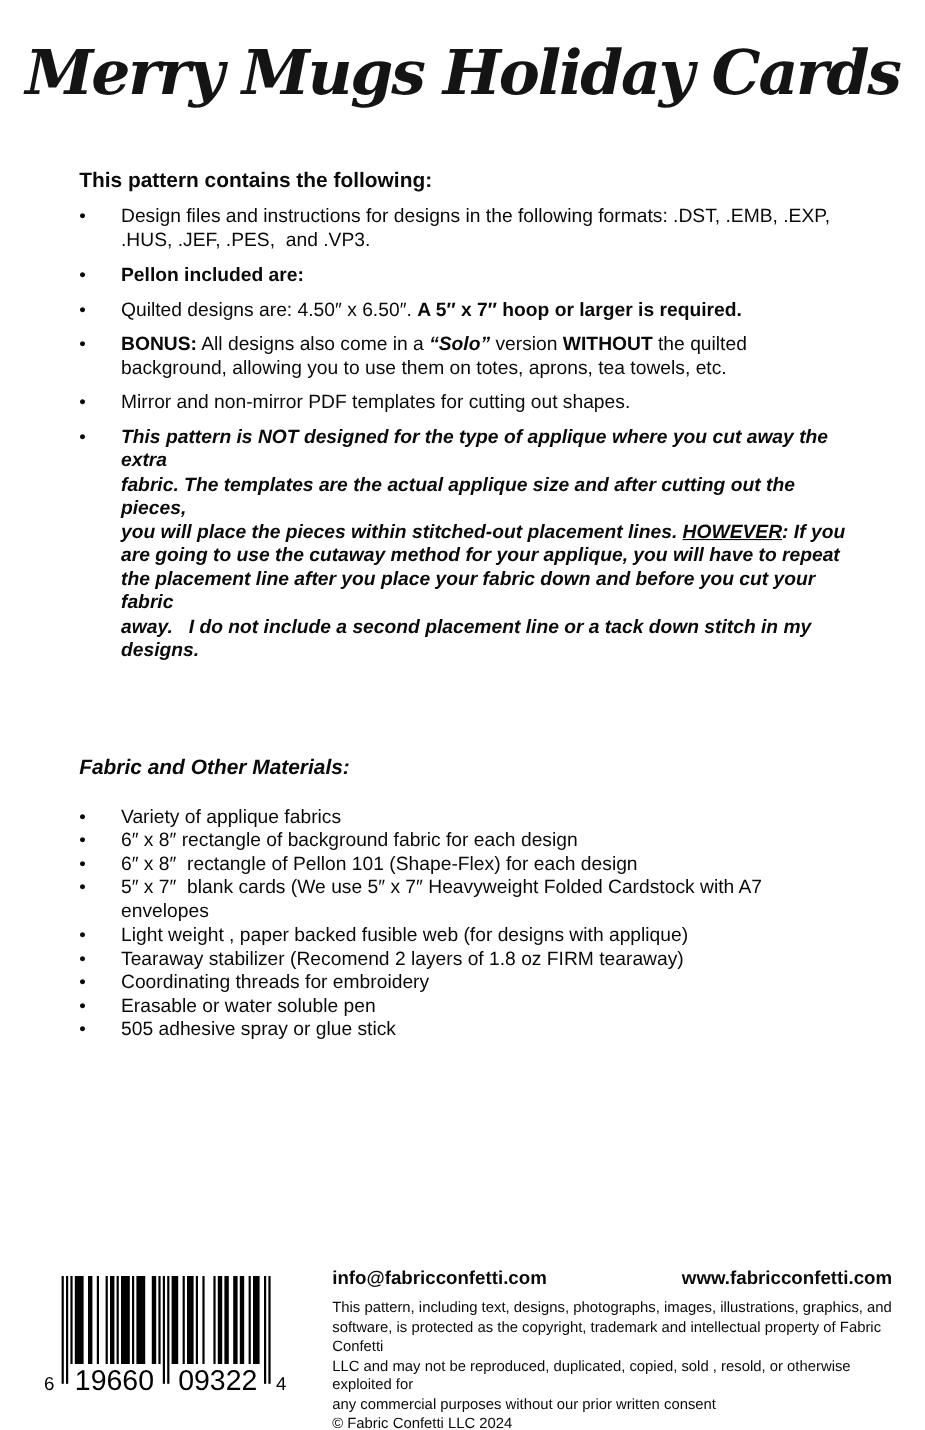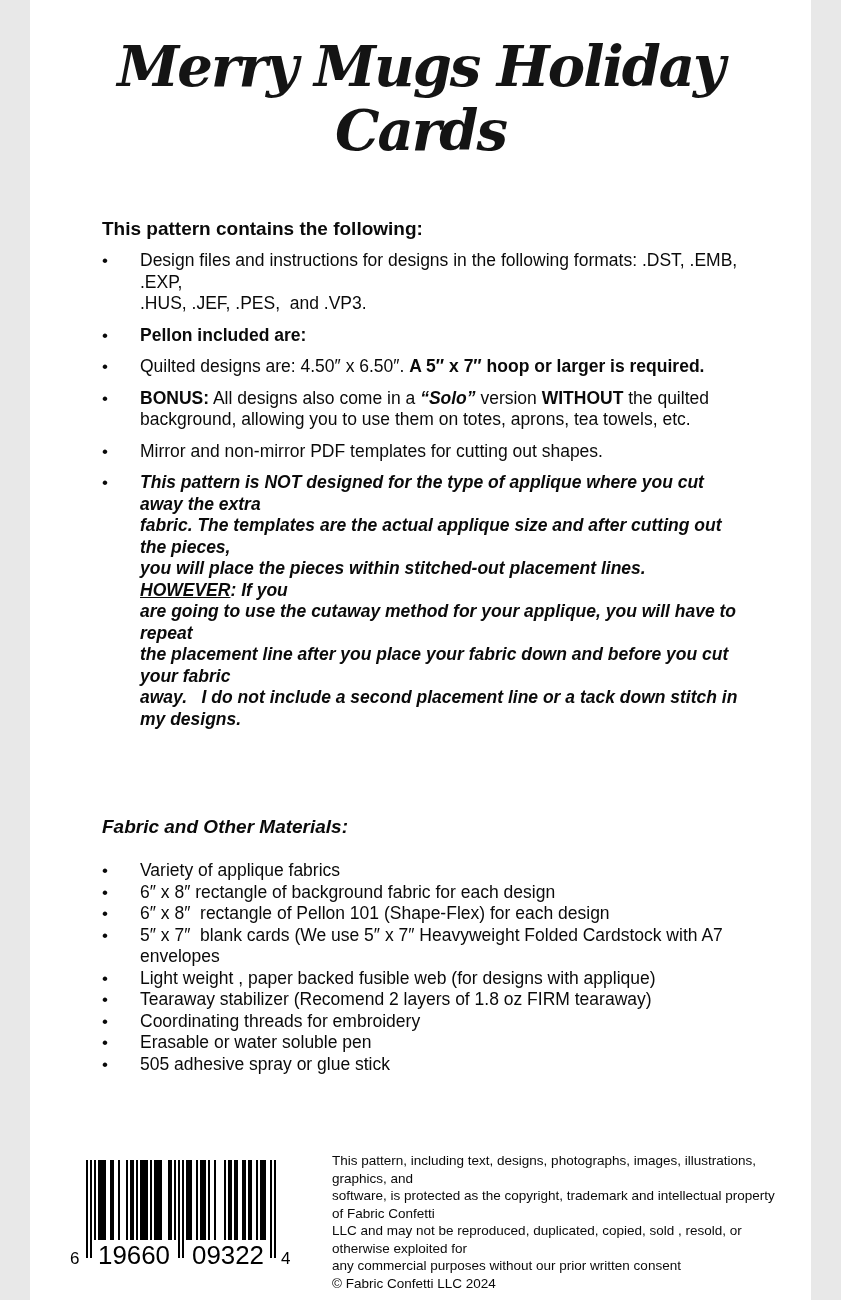--- a/index.html
+++ b/index.html
@@ -1,18 +1,18 @@
 <!DOCTYPE html>
 <html><head>
 <meta charset="utf-8">
 <style>
   html,body{margin:0;padding:0;background:#e8e8e8;}
   .page{
     position:relative;
-    width:781px;height:1300px;
+    width:841px;height:1300px;
     margin:0 auto;
     background:#ffffff;
     color:#0a0a0a;
     font-family:"Liberation Sans", sans-serif;
     overflow:hidden;
   }
   
   .header{padding-top:34px;text-align:center;}
   .script-title{
     font-family:"DejaVu Serif", serif;
@@ -211,20 +211,24 @@
           <rect x="188" y="0" width="2" height="80" fill="#000"></rect>
           <rect x="192" y="0" width="6" height="80" fill="#000"></rect>
           <rect x="202" y="0" width="2" height="98" fill="#000"></rect>
           <rect x="206" y="0" width="2" height="98" fill="#000"></rect>
           <text x="2" y="104" font-size="17">6</text>
           <text x="30" y="104" font-size="26" textLength="72" lengthAdjust="spacingAndGlyphs">19660</text>
           <text x="124" y="104" font-size="26" textLength="72" lengthAdjust="spacingAndGlyphs">09322</text>
           <text x="213" y="104" font-size="17">4</text>
         </svg></div>
     <div class="footer-right">
+      <div class="contact-row">
+        <span>info@fabricconfetti.com</span>
+        <span>www.fabricconfetti.com</span>
+      </div>
       <div class="legal">This pattern, including text, designs, photographs, images, illustrations, graphics, and
 software, is protected as the copyright, trademark and intellectual property of Fabric Confetti
 LLC and may not be reproduced, duplicated, copied, sold , resold, or otherwise exploited for
 any commercial purposes without our prior written consent</div>
       <div class="copyright">© Fabric Confetti LLC 2024</div>
     </div>
   </div>
 
 </div>
 

